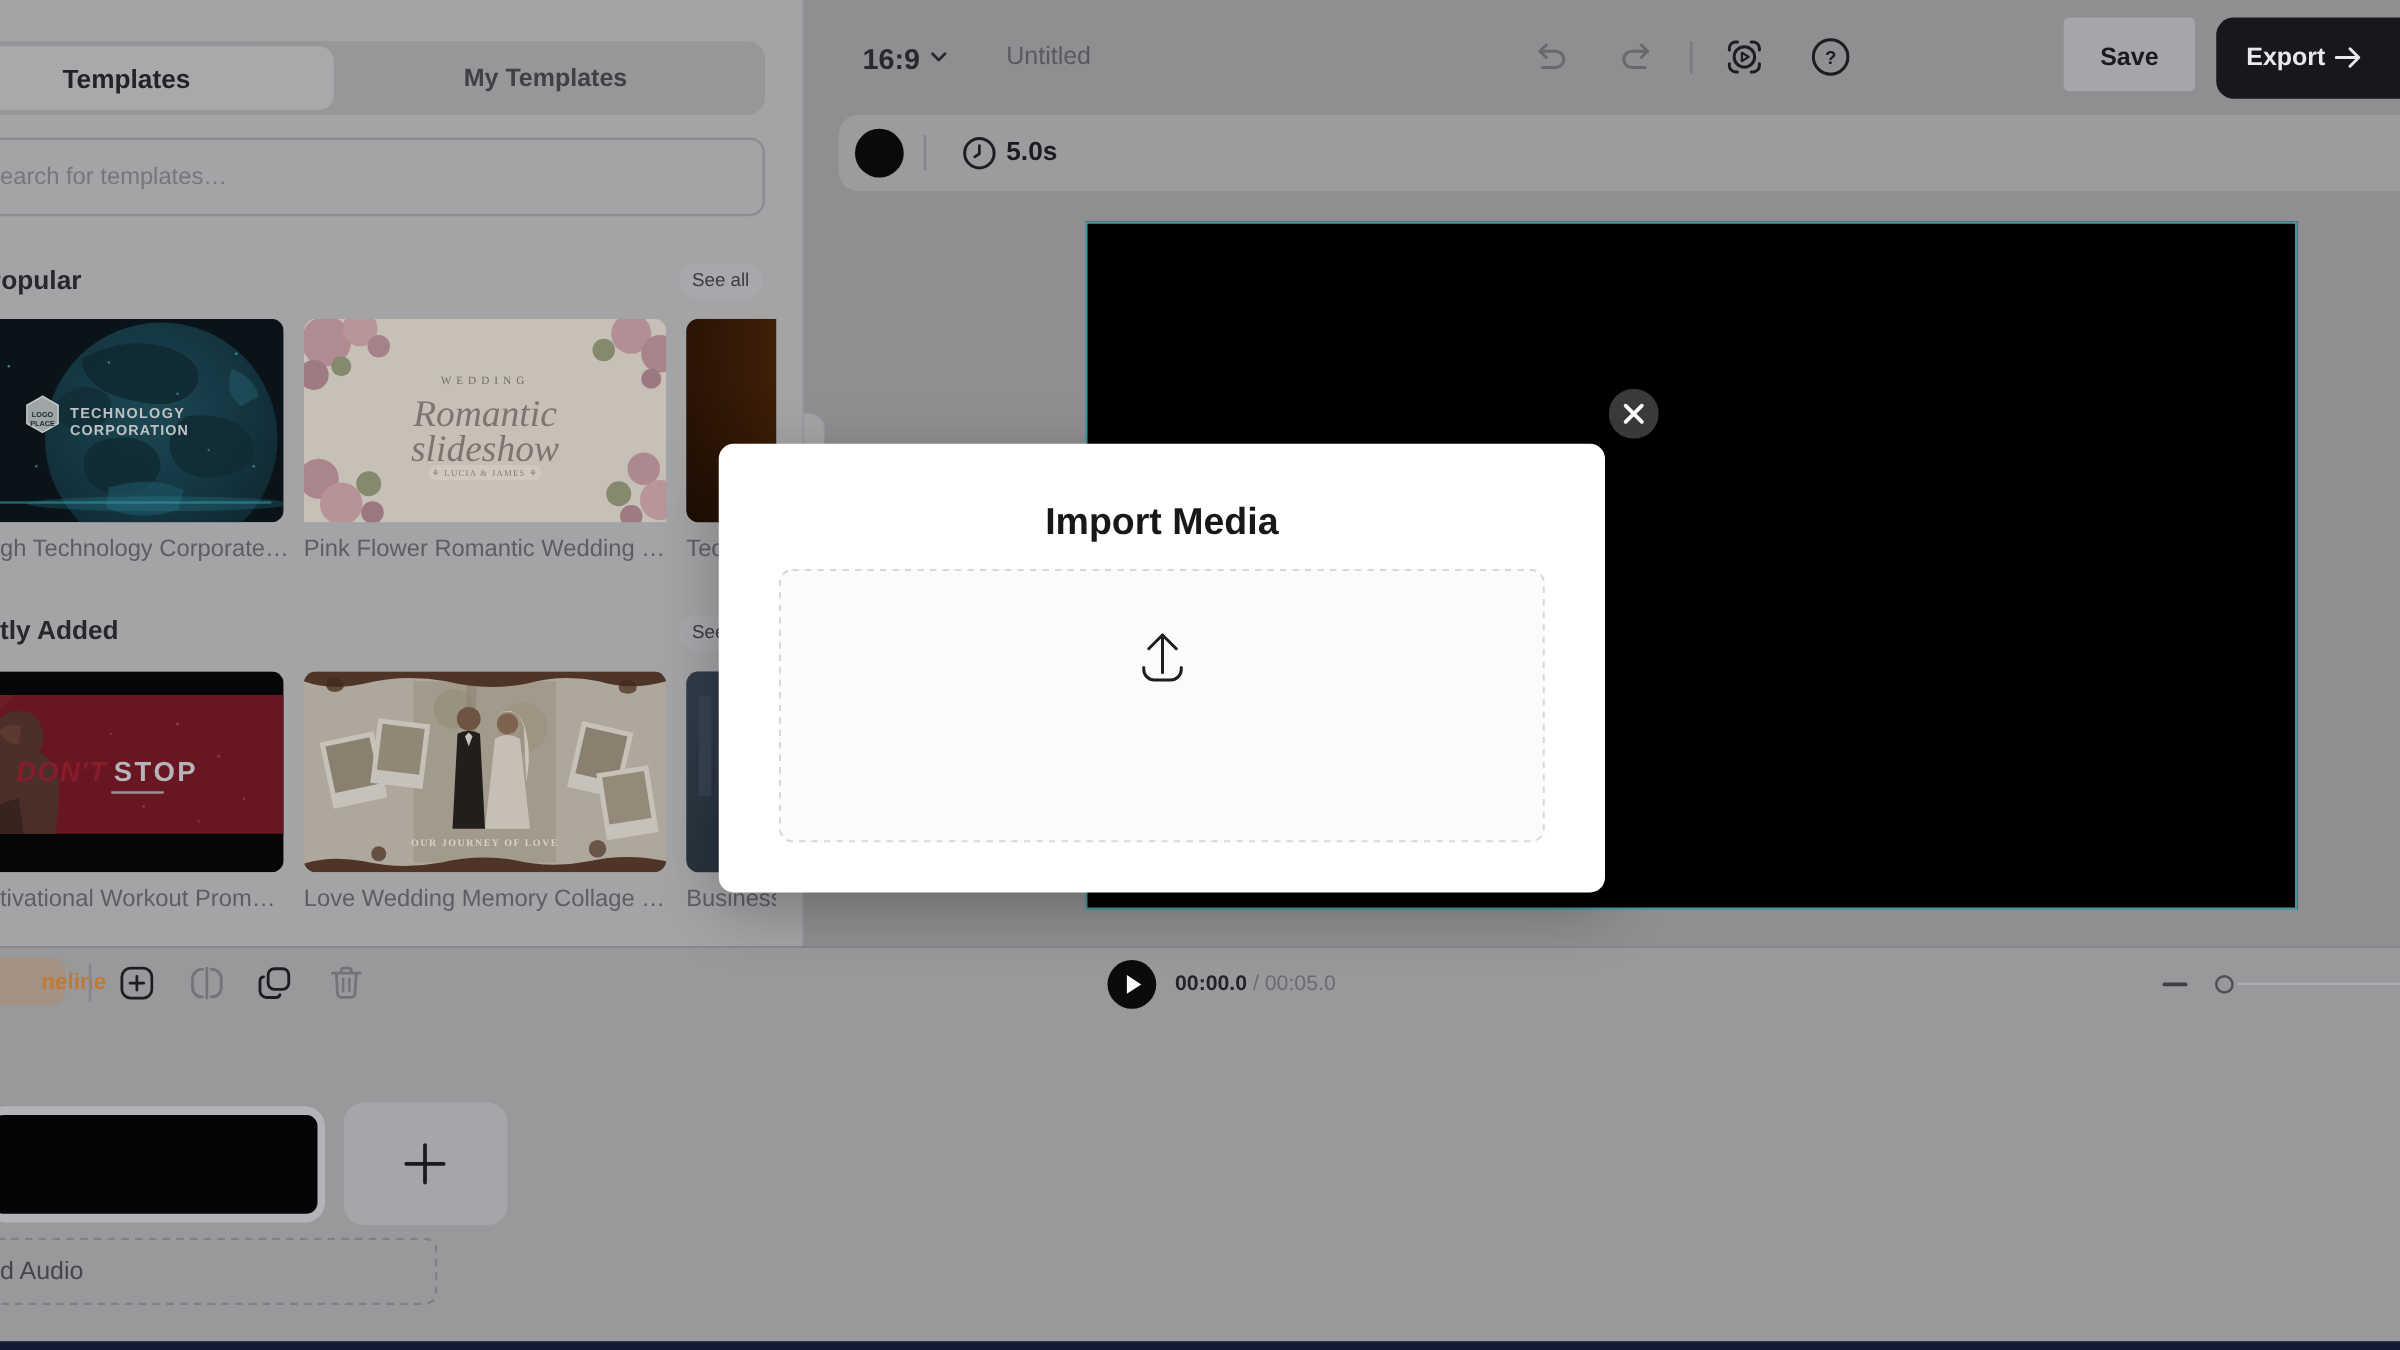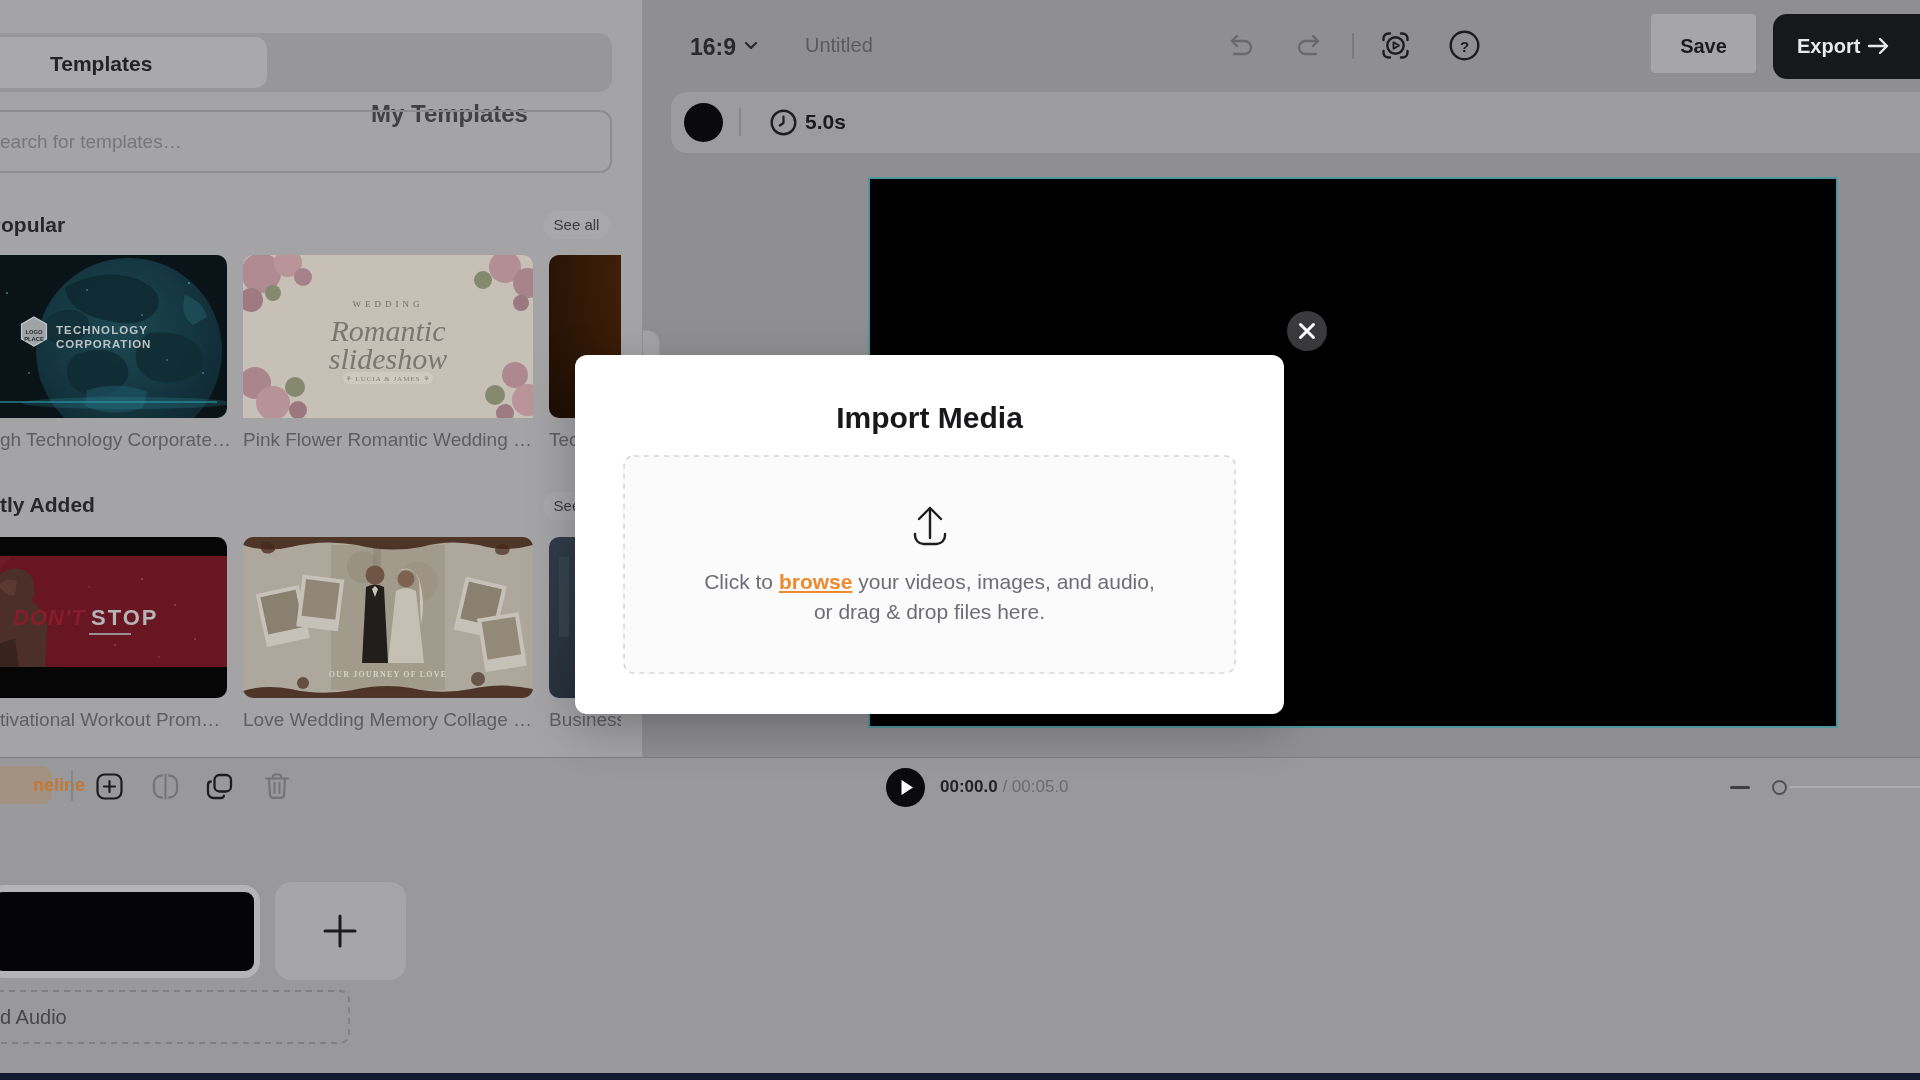--- a/index.html
+++ b/index.html
@@ -10,21 +10,21 @@
 </head>
 <body>
 
 <div class="abs" id="leftpanel" style="left:0;top:0;width:643px;height:758px;background:#a4a4a7;border-right:1px solid #929296;"></div>
 
 <div class="abs" style="left:643px;top:330px;width:17px;height:94px;background:#a4a4a7;border:1px solid #98989c;border-left:none;border-radius:0 13px 13px 0;"></div>
 
 <div class="abs" style="left:-60px;top:33px;width:672px;height:59px;background:#97979a;border-radius:14px;"></div>
 <div class="abs" style="left:-60px;top:37px;width:327px;height:51px;background:#a9a9ac;border-radius:12px;"></div>
 <div class="abs" style="left:50px;top:52px;font-size:21px;font-weight:bold;color:#232327;">Templates</div>
-<div class="abs" style="left:371px;top:52px;font-size:24px;font-weight:bold;color:#404045;margin-top:48px;">My Templates</div>
+<div class="abs" style="left:371px;top:52px;font-size:20px;font-weight:bold;color:#404045;">My Templates</div>
 
 <div class="abs" style="left:-36px;top:110px;width:648px;height:63px;border:2px solid #8d8d91;border-radius:12px;"></div>
 <div class="abs" style="left:0px;top:131px;font-size:19px;color:#76767b;">earch for templates…</div>
 
 <div class="abs" style="left:-13px;top:213px;font-size:21px;font-weight:bold;color:#28282c;">Popular</div>
 <div class="abs" style="left:543px;top:211px;width:67px;height:28px;background:#a8a8ac;border-radius:14px;text-align:center;line-height:28px;font-size:15px;color:#3a3a3f;">See all</div>
 
 <div class="abs" style="left:0;top:255px;width:621px;height:163px;overflow:hidden;">
   <div class="abs" style="left:-63px;top:0;width:290px;height:163px;border-radius:10px;overflow:hidden;" id="thumb-tech">
     <svg width="290" height="163" viewBox="0 0 290 163">
@@ -272,14 +272,13 @@
   <div class="abs" style="left:0;top:46px;width:709px;text-align:center;font-size:30px;font-weight:bold;color:#18181b;" id="mtitle">Import Media</div>
   <div class="abs" style="left:48px;top:100px;width:613px;height:219px;background:#fbfbfc;border-radius:10px;"></div>
   <svg class="abs" style="left:48px;top:100px;" width="613" height="219">
       <rect x="1" y="1" width="611" height="217" rx="10" fill="none" stroke="#d7d7da" stroke-width="1.6" stroke-dasharray="5 5"></rect>
     </svg>
   <svg class="abs" style="left:327px;top:141px;" width="56" height="56" viewBox="0 0 56 56">
     <path d="M28 42 V12" stroke="#1d1d20" stroke-width="2.4" fill="none" stroke-linecap="round"></path>
     <path d="M17 23 L28 12 L39 23" stroke="#1d1d20" stroke-width="2.4" fill="none" stroke-linecap="round" stroke-linejoin="round"></path>
     <path d="M13 38 v1.5 a8.5 8.5 0 0 0 8.5 8.5 h13 a8.5 8.5 0 0 0 8.5 -8.5 V38" stroke="#1d1d20" stroke-width="2.4" fill="none" stroke-linecap="round"></path>
   </svg>
-  <div class="abs" style="left:0;top:212px;width:709px;text-align:center;font-size:21px;color:#6d6d76;line-height:30px;">Click to <span style="color:#ee8a2e;font-weight:bold;text-decoration:underline;">browse</span> your videos, images, and audio,<br>or drag &amp; drop files here.</div>
 </div>
 
 </body></html>

